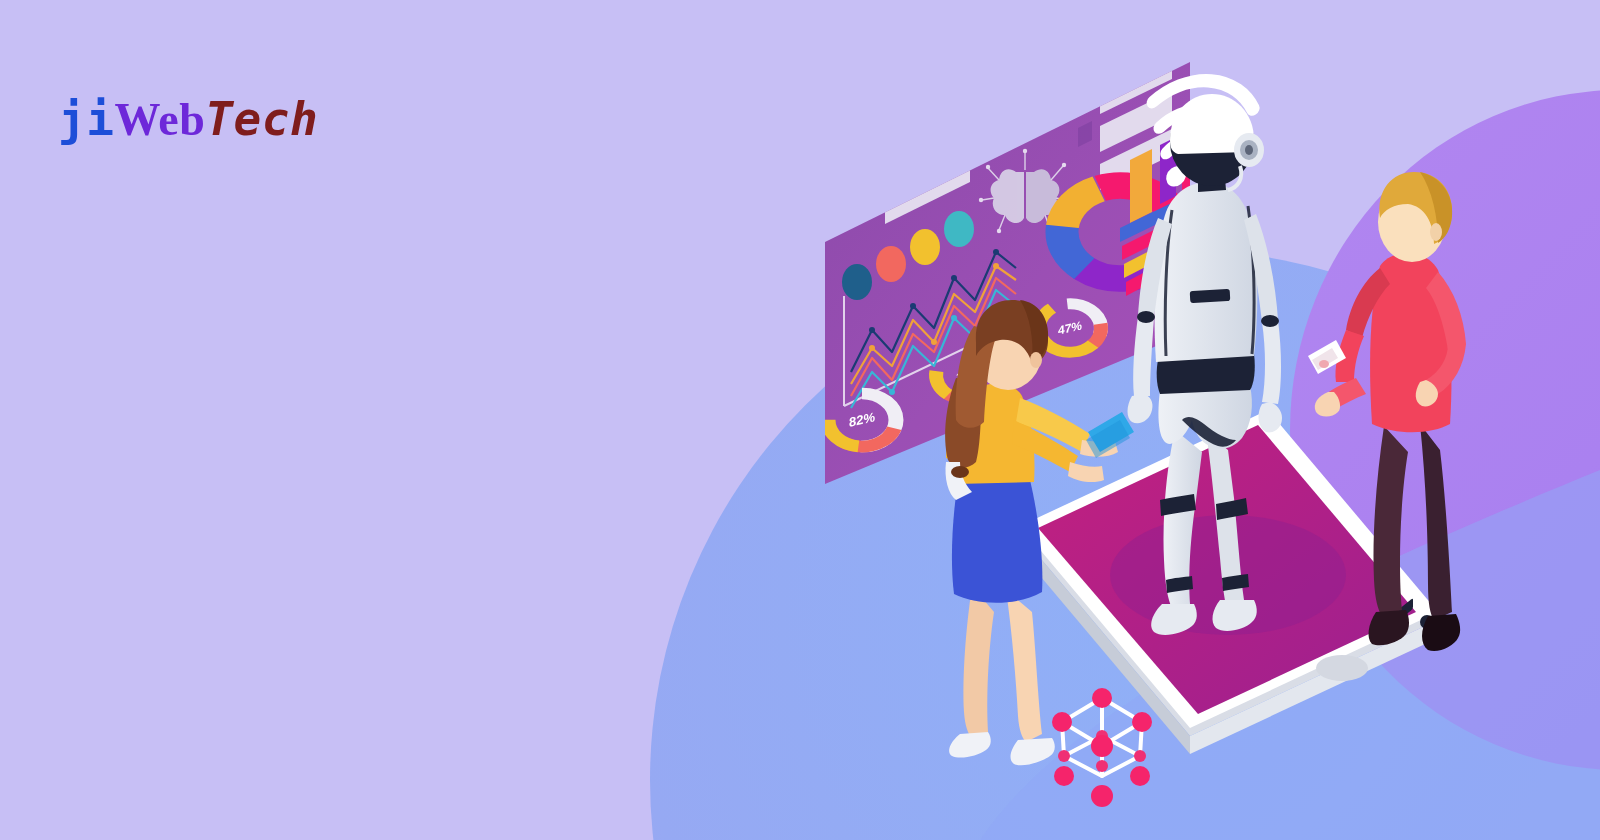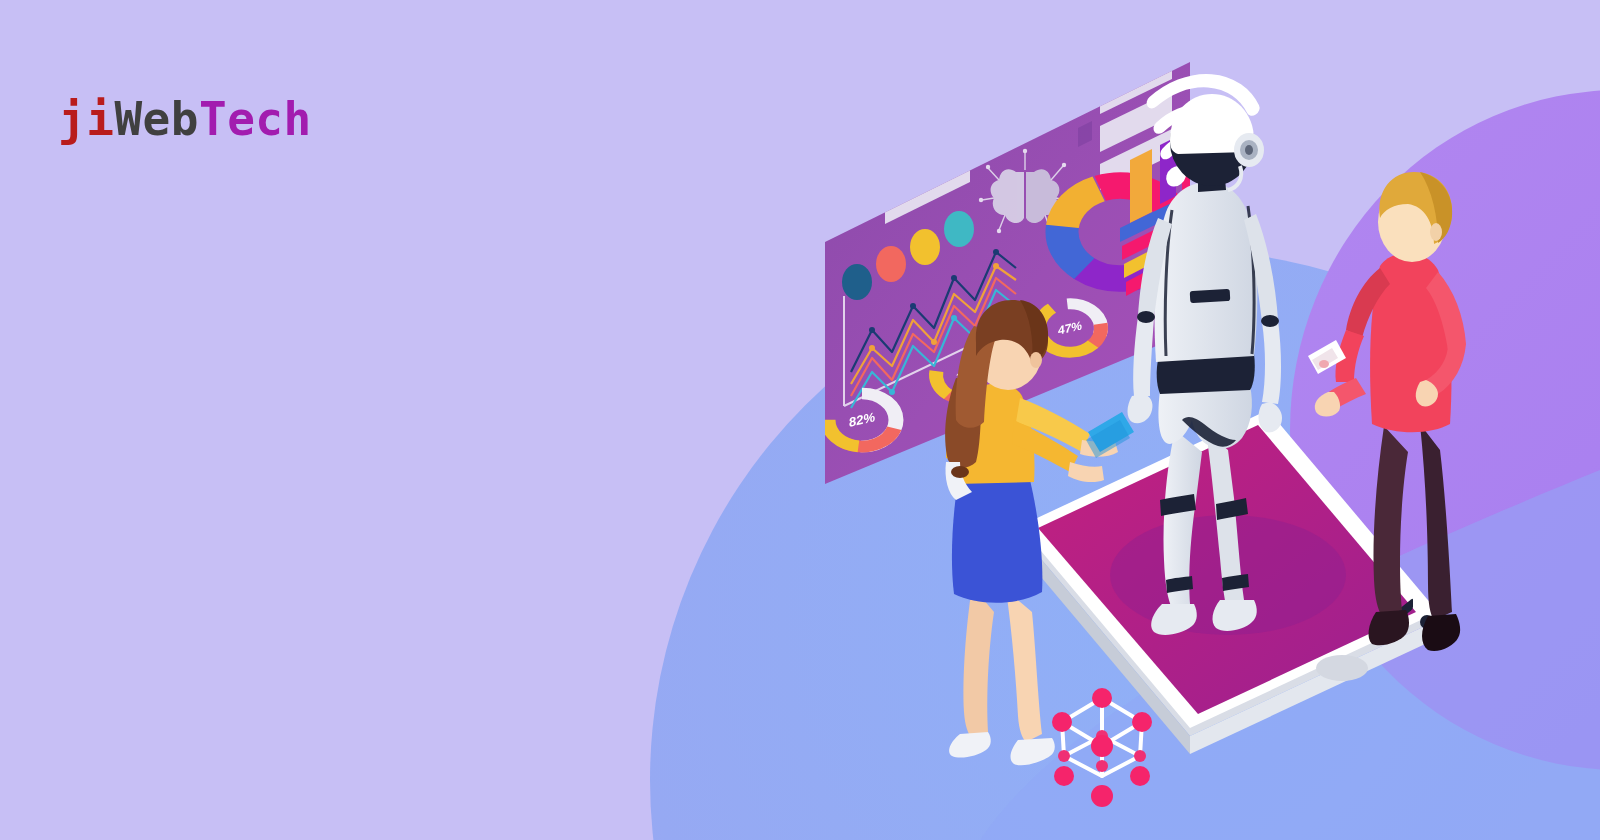--- a/index.html
+++ b/index.html
@@ -24,23 +24,23 @@
     position:absolute;
     left:58px; top:96px;
     font-size:46px;
     font-weight:700;
     letter-spacing:0.5px;
     font-family:"DejaVu Sans Mono", monospace;
     white-space:nowrap;
     line-height:1;
   }
   #logo .seg { display:inline-block; }
-  #logo .ji   { color:#b91c1c; }
-  #logo .web  { color:#404040; }
-  #logo .tech { color:#a21caf; }
+  #logo .ji   { color:#1d4ed8; }
+  #logo .web  { color:#6d28d9;font-family:Liberation Serif, serif; }
+  #logo .tech { color:#7f1d1d;font-style:italic; }
 
   
   #headline {
     position:absolute;
     left:62px; top:350px;
     width:740px;
   }
   #headline .line1 {
     font-family:"Liberation Sans Narrow","Liberation Sans", sans-serif;
     font-size:54px;

